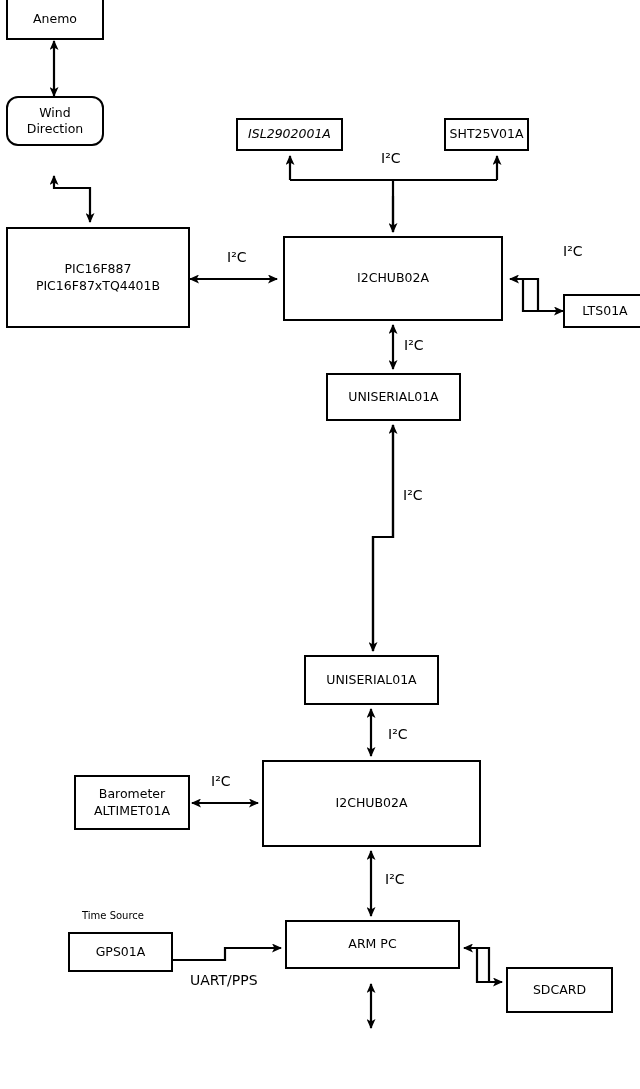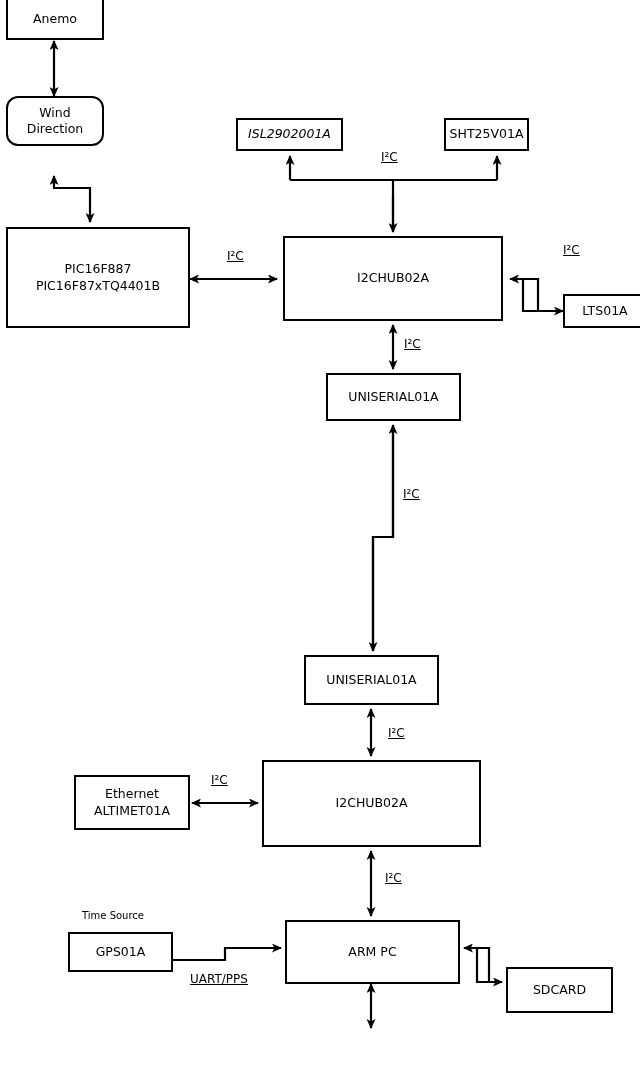--- a/index.html
+++ b/index.html
@@ -39,26 +39,25 @@
     z-index: 3;
   }
   .node-label {
     display: block;
     white-space: pre-line;
     padding: 0 3px;
   }
   .edge-label {
     position: absolute;
     color: #000000;
-    font-size: 12px;
+    font-size: 14px;
     font-family: "DejaVu Sans", "Liberation Sans", sans-serif;
     white-space: nowrap;
     z-index: 4;
     background: transparent;
-    text-decoration: underline;
   }
   .free-label {
     position: absolute;
     color: #000000;
     font-size: 10px;
     font-family: "DejaVu Sans", "Liberation Sans", sans-serif;
     white-space: nowrap;
     z-index: 4;
   }
 </style>
@@ -152,29 +151,29 @@
 
   <div class="node-box" style="left:304px; top:655px; width:135px; height:50px;">
     <span class="node-label">UNISERIAL01A</span>
   </div>
 
   <div class="node-box" style="left:262px; top:760px; width:219px; height:87px;">
     <span class="node-label">I2CHUB02A</span>
   </div>
 
   <div class="node-box" style="left:74px; top:775px; width:116px; height:55px;">
-    <span class="node-label">Ethernet
+    <span class="node-label">Barometer
 ALTIMET01A</span>
   </div>
 
   <div class="node-box" style="left:68px; top:932px; width:105px; height:40px;">
     <span class="node-label">GPS01A</span>
   </div>
 
-  <div class="node-box" style="left:285px; top:920px; width:175px; height:64px;">
+  <div class="node-box" style="left:285px; top:920px; width:175px; height:49px;">
     <span class="node-label">ARM PC</span>
   </div>
 
   <div class="node-box" style="left:506px; top:967px; width:107px; height:46px;">
     <span class="node-label">SDCARD</span>
   </div>
 
 
   <div class="edge-label" style="left:381px; top:150px;">
     <span>I²C</span>

